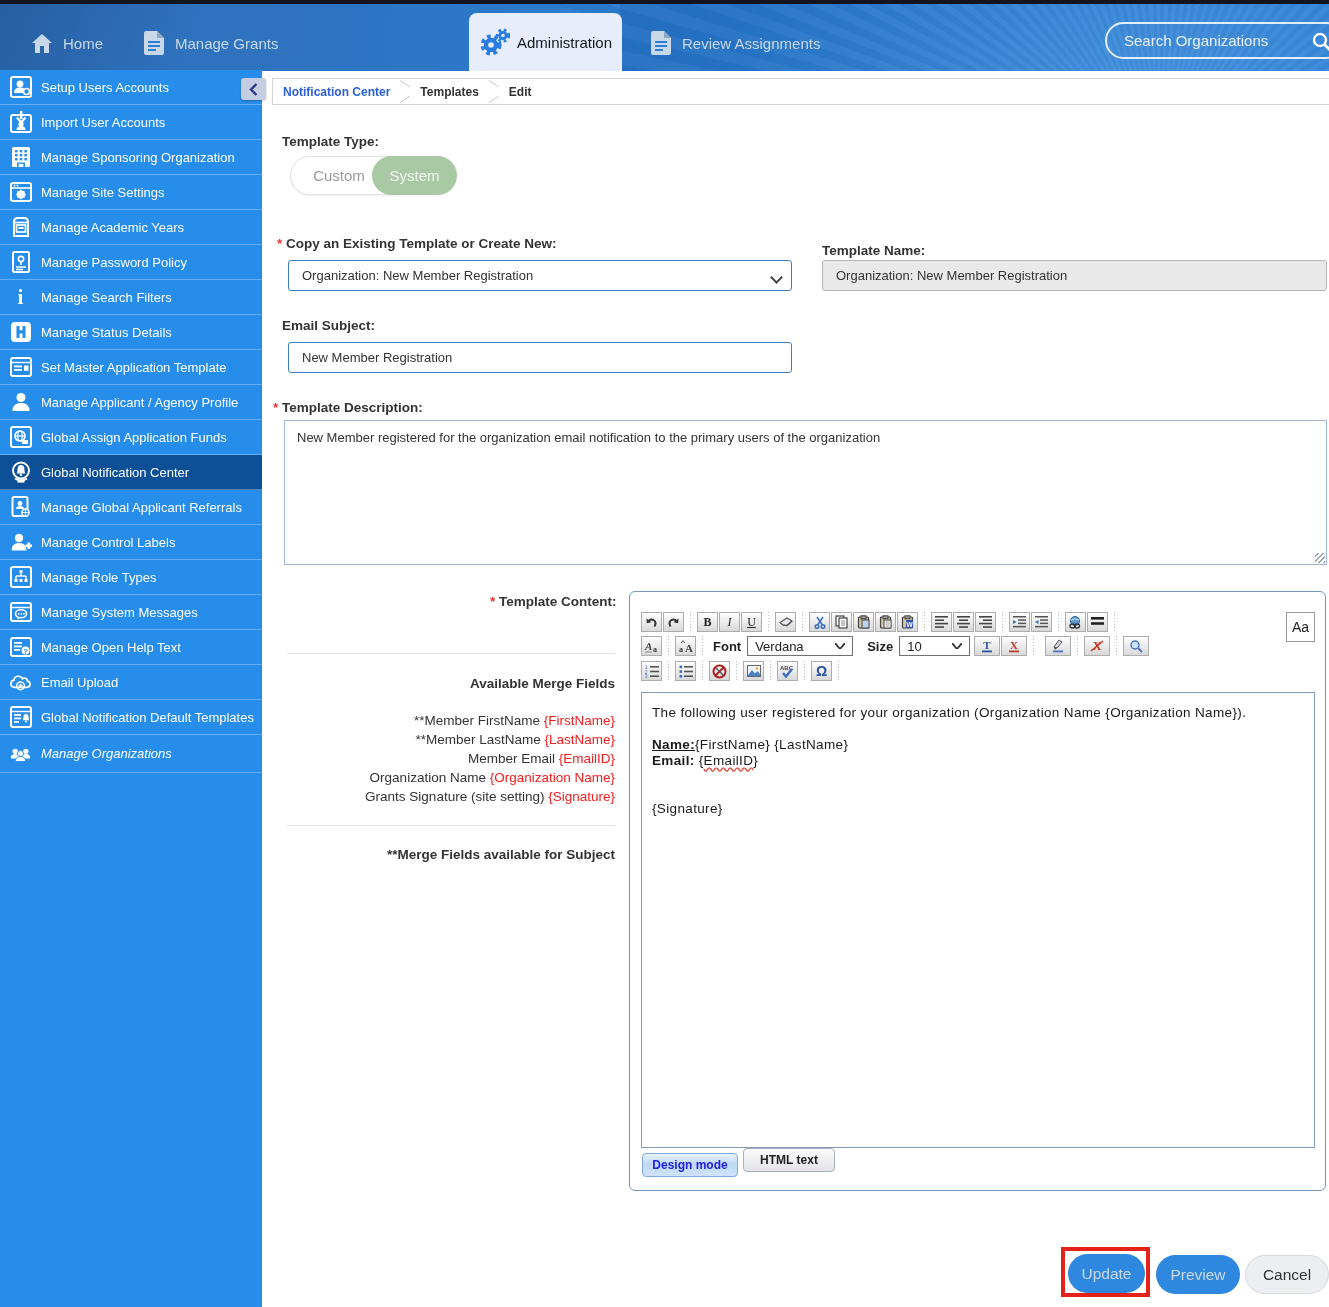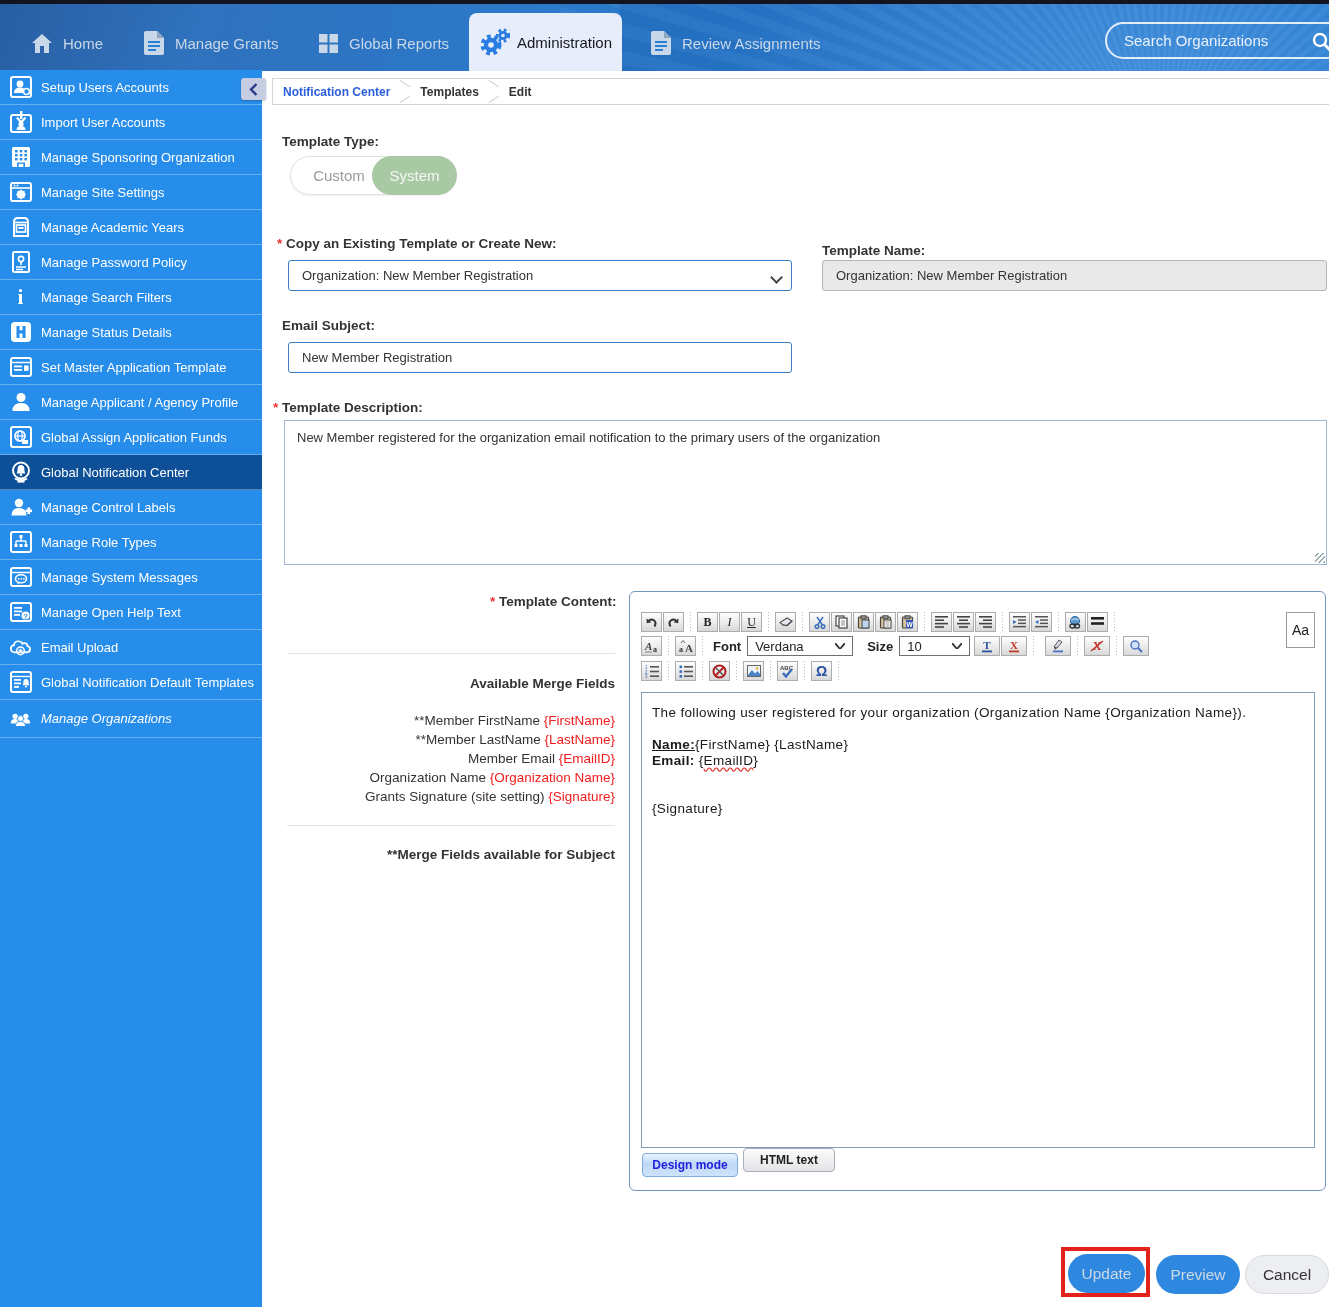--- a/index.html
+++ b/index.html
@@ -70,21 +70,21 @@
 #edcontent{position:absolute;left:11px;top:100px;width:674px;height:456px;border:1px solid #7f9db9;background:#fff;
   font-size:13.5px;color:#1a1a1a;padding:12px 10px;line-height:16px;letter-spacing:0.35px;}
 .tbrow{position:absolute;left:6px;display:flex;align-items:center;}
 .tbtn{width:21px;height:20px;border:1px solid #adadad;background:linear-gradient(#fefefe,#e8e8e8 60%,#d8d8d8);
   display:flex;align-items:center;justify-content:center;margin-right:1px;font-size:12px;position:relative;}
 .tbtn2{width:21px;height:20px;border:1px solid #adadad;background:linear-gradient(#fefefe,#e8e8e8 60%,#d8d8d8);
   display:flex;align-items:center;justify-content:center;margin-right:1px;font-size:12px;position:relative;}
 .tsep{width:12px;height:20px;margin:0;background-image:repeating-linear-gradient(#bbb 0 1px,transparent 1px 3px);background-size:1px 100%;background-repeat:no-repeat;background-position:5px 0;}
 .tbtn26{width:26px;height:20px;border:1px solid #adadad;background:linear-gradient(#fefefe,#e8e8e8 60%,#d8d8d8);display:flex;align-items:center;justify-content:center;margin-right:1px;position:relative;}
 .fsel{position:relative;height:20px;border:1px solid #707070;background:#fff;font-size:13px;color:#222;display:inline-flex;align-items:center;padding-left:7px;}
-.aabtn{position:absolute;left:656px;top:20px;width:29px;height:36px;border:1px solid #9a9a9a;background:#fff;
+.aabtn{position:absolute;left:656px;top:20px;width:29px;height:30px;border:1px solid #9a9a9a;background:#fff;
   display:flex;align-items:center;justify-content:center;font-size:14px;color:#222;}
 #tabs{position:absolute;left:12px;top:558px;display:flex;}
 .dtab{width:96px;height:24px;background:linear-gradient(#e9f3fe,#bed8f8 45%,#cfe2fb);border:1px solid #80aade;border-radius:4px;color:#2222dd;
   font-weight:bold;font-size:12px;display:flex;align-items:center;justify-content:center;margin-top:3px;}
 .htab{width:92px;height:24px;background:linear-gradient(#fbfbfb,#e4e4e8);border:1px solid #a8b0bc;border-radius:4px;margin-top:-2px;
   color:#222;font-weight:bold;font-size:12px;display:flex;align-items:center;justify-content:center;margin-left:5px;}
 
 
 .mlabel{position:absolute;font-size:13.5px;color:#333;text-align:right;}
 .mdiv{position:absolute;left:25px;width:328px;border-top:1px solid #e4e4e4;}
@@ -110,29 +110,20 @@
   </div>
   <div class="navitem" style="left:144px;">
     <svg width="20" height="24" viewBox="0 0 20 24">
         <path d="M0 2 Q0 0 2 0 L13 0 L20 7 L20 22 Q20 24 18 24 L2 24 Q0 24 0 22 Z" fill="#c9d8e8"></path>
         <path d="M13 0 L13 7 L20 7 Z" fill="#8fa8c0"></path>
         <rect x="4" y="10" width="12" height="2" fill="#2b7fd4"></rect>
         <rect x="4" y="14" width="12" height="2" fill="#2b7fd4"></rect>
         <rect x="4" y="18" width="8" height="2" fill="#2b7fd4"></rect>
       </svg>
     <span class="lbl">Manage Grants</span>
-  </div>
-  <div class="navitem" style="left:319px;">
-    <svg width="19" height="19" viewBox="0 0 19 19">
-        <rect x="0" y="0" width="8.5" height="8.5" fill="#c9d8e8"></rect>
-        <rect x="10.5" y="0" width="8.5" height="8.5" fill="#c9d8e8"></rect>
-        <rect x="0" y="10.5" width="8.5" height="8.5" fill="#c9d8e8"></rect>
-        <rect x="10.5" y="10.5" width="8.5" height="8.5" fill="#c9d8e8"></rect>
-      </svg>
-    <span class="lbl">Global Reports</span>
   </div>
   <div class="navitem" style="left:651px;">
     <svg width="20" height="24" viewBox="0 0 20 24">
         <path d="M0 2 Q0 0 2 0 L13 0 L20 7 L20 22 Q20 24 18 24 L2 24 Q0 24 0 22 Z" fill="#c9d8e8"></path>
         <path d="M13 0 L13 7 L20 7 Z" fill="#8fa8c0"></path>
         <rect x="4" y="10" width="12" height="2" fill="#2b7fd4"></rect>
         <rect x="4" y="14" width="12" height="2" fill="#2b7fd4"></rect>
         <rect x="4" y="18" width="8" height="2" fill="#2b7fd4"></rect>
       </svg>
     <span class="lbl">Review Assignments</span>
@@ -301,20 +292,33 @@
           <path d="M5 17.5 Q11 21.5 17 17.5" fill="none" stroke="#fff" stroke-width="1.8"></path>
           <line x1="11" y1="17.8" x2="11" y2="20.4" stroke="#fff" stroke-width="1.8"></line>
           <line x1="7.5" y1="20.7" x2="14.5" y2="20.7" stroke="#fff" stroke-width="1.8"></line>
         </svg>
       </span>
       <span class="txt">Global Notification Center</span>
     </div>
   <div class="srow">
       <span class="sic">
         <svg width="22" height="22" viewBox="0 0 22 22">
+          <rect x="2.5" y="1" width="15" height="19" rx="1.5" fill="none" stroke="#fff" stroke-width="2"></rect>
+          <circle cx="10" cy="7.5" r="2.4" fill="#fff"></circle>
+          <path d="M6 13 Q6 10 10 10 Q14 10 14 13 Z" fill="#fff"></path>
+          <circle cx="15.5" cy="16.5" r="3.6" fill="#278deb" stroke="#fff" stroke-width="1.5"></circle>
+          <line x1="12" y1="16.5" x2="19" y2="16.5" stroke="#fff" stroke-width="1"></line>
+          <line x1="15.5" y1="13" x2="15.5" y2="20" stroke="#fff" stroke-width="1"></line>
+        </svg>
+      </span>
+      <span class="txt">Manage Global Applicant Referrals</span>
+    </div>
+  <div class="srow">
+      <span class="sic">
+        <svg width="22" height="22" viewBox="0 0 22 22">
           <circle cx="9" cy="7" r="4.2" fill="#fff"></circle>
           <path d="M1.5 19.5 Q1.5 12 9 12 Q16.5 12 16.5 19.5 Z" fill="#fff"></path>
           <rect x="15.5" y="13.5" width="6.5" height="2.6" fill="#fff"></rect>
           <rect x="17.5" y="11.5" width="2.6" height="6.5" fill="#fff"></rect>
         </svg>
       </span>
       <span class="txt">Manage Control Labels</span>
     </div>
   <div class="srow">
       <span class="sic">

